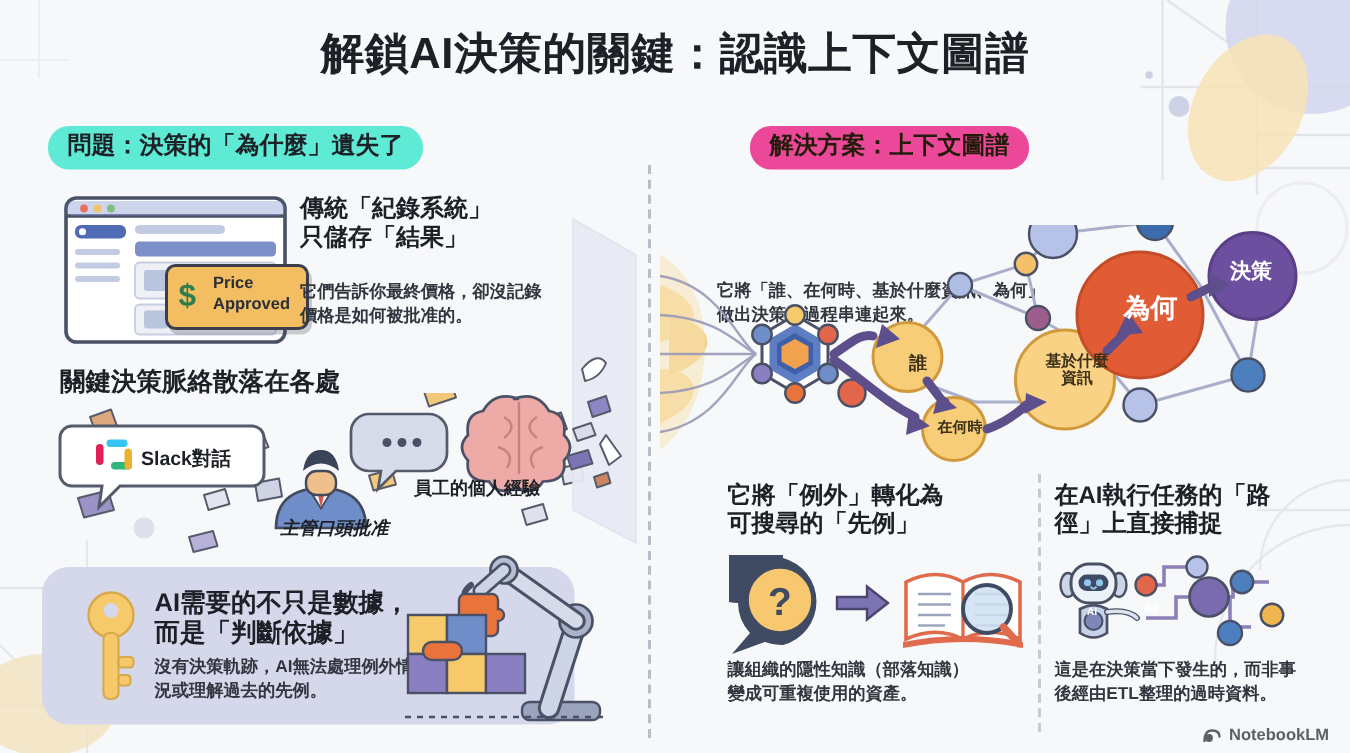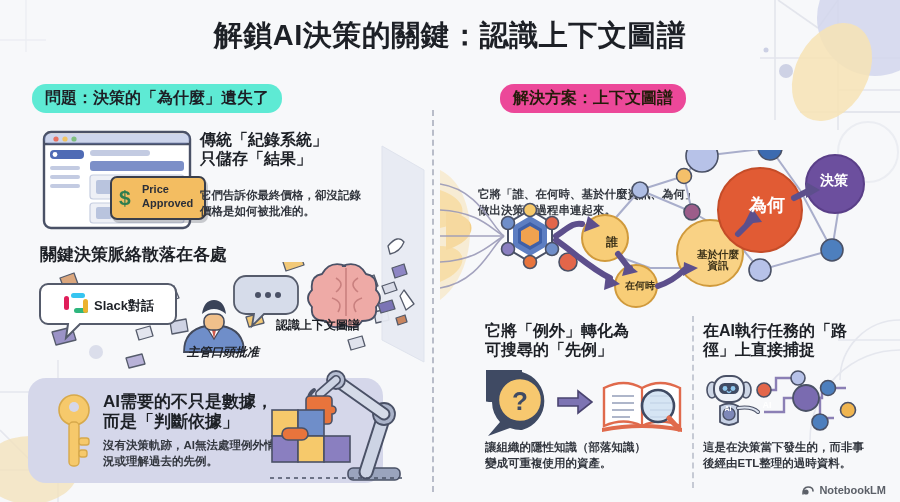--- a/index.html
+++ b/index.html
@@ -104,21 +104,21 @@
     color:#2f7d4f;
   }
 
   
   .node-label{
     position:absolute;font-weight:bold;white-space:pre-line;text-align:center;
     line-height:1.05;
   }
   .nl-who{left:597px;top:236px;font-size:12px;color:#3c3219;width:30px;}
   .nl-when{left:621px;top:281px;font-size:10px;color:#3c3219;width:38px;}
-  .nl-basis{left:676px;top:249px;font-size:10.5px;color:#3c3219;width:52px;padding-left:16px;}
+  .nl-basis{left:676px;top:236px;font-size:10.5px;color:#3c3219;width:52px;padding-left:16px;}
   .nl-why{left:739px;top:196px;font-size:18px;color:#fff;width:56px;}
   .nl-decision{left:811px;top:173px;font-size:14px;color:#fff;width:46px;}
   .nl-ai{left:757px;top:401px;font-size:9px;color:#fff;width:20px;}
   .nl-ai-robot{left:722px;top:405px;font-size:7px;color:#fff;width:12px;}
 
   
   .logo{
     position:absolute;right:14px;bottom:6px;
     display:flex;align-items:center;gap:4px;
     font-size:11px;color:#5c6068;font-weight:bold;
@@ -277,21 +277,21 @@
         <path d="M20 20 q10 6 0 14"></path>
         <path d="M42 20 q-10 6 0 14"></path>
         <path d="M16 40 q12 4 6 14"></path>
         <path d="M46 40 q-12 4 -6 14"></path>
       </g>
     </g>
   </svg>
 
   <div class="ill-label lbl-slack">Slack對話</div>
   <div class="ill-label lbl-manager">主管口頭批准</div>
-  <div class="ill-label lbl-brain">認識上下文圖譜</div>
+  <div class="ill-label lbl-brain">員工的個人經驗</div>
 
   <svg style="position:absolute;left:352px;top:140px;" width="80" height="230" viewBox="0 0 80 230">
     <path d="M30 6 L72 30 L72 222 L30 200 Z" fill="#e7eaf2" opacity="0.95"></path>
     <path d="M30 6 L72 30 L72 222 L30 200 Z" fill="none" stroke="#dfe3ed" stroke-width="1"></path>
     <g stroke="#555b6b" stroke-width="1.3" stroke-linejoin="round">
       <path d="M36 106 q10 -12 16 -4 q-4 10 -14 12 z" fill="#ffffff"></path>
       <path d="M40 128 l12 -4 l3 10 l-12 4 z" fill="#8e86c4"></path>
       <path d="M30 146 l12 -4 l3 8 l-12 4 z" fill="#d9dce8"></path>
       <path d="M26 164 l14 -4 l3 9 l-14 4 z" fill="#7b74b5"></path>
       <path d="M52 150 l10 14 l-8 6 l-6 -14 z" fill="#ffffff"></path>

